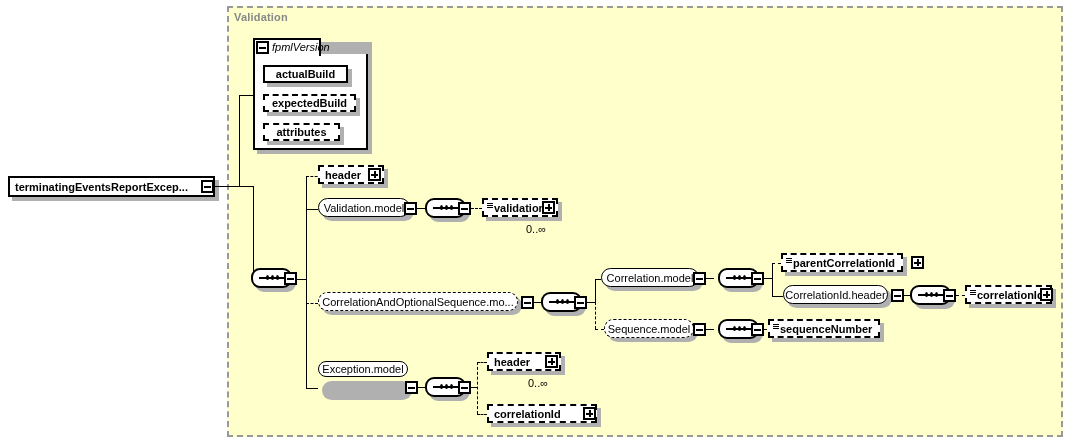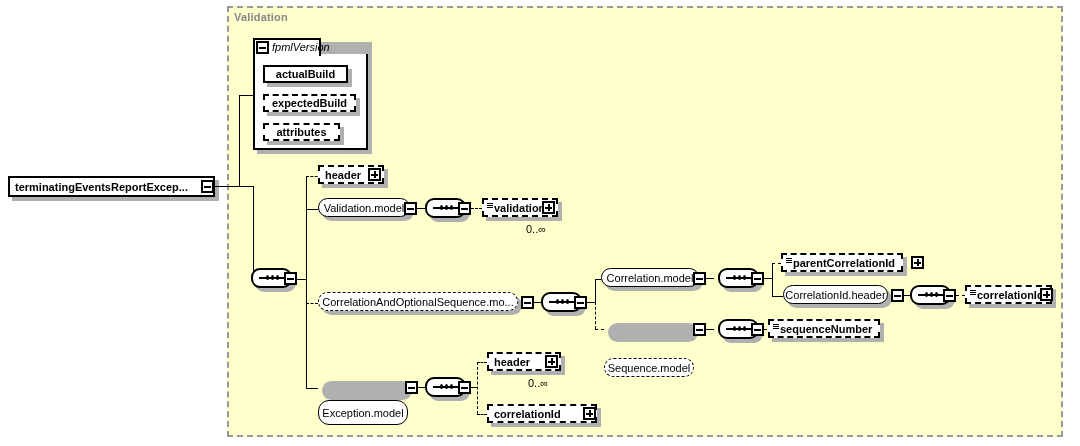--- a/index.html
+++ b/index.html
@@ -269,21 +269,21 @@
   </span>
   <span class="lbl" style="padding-left:10px;">correlationId</span>
 </div>
 <div class="tog" style="left:1040px;top:288px;">
   <i class="h"></i>
     <i class="v"></i>
 </div>
 
 <div class="dln h" style="left:595px;top:329px;width:9px;"></div>
 <div class="shadow" style="left:608px;top:323px;width:90px;height:19px;border-radius:11px;"></div>
-<div class="mbox dashed" style="left:604px;top:319px;width:90px;height:19px;margin-top:39px;">
+<div class="mbox dashed" style="left:604px;top:319px;width:90px;height:19px;">
   <span>Sequence.model</span>
 </div>
 <div class="tog" style="left:693px;top:323px;">
   <i class="h"></i>
 </div>
 <div class="ln h" style="left:706px;top:329px;width:8px;"></div>
 
 <div class="shadow" style="left:722px;top:323px;width:41px;height:20px;border-radius:9px;"></div>
 <div class="seqbox" style="left:718px;top:319px;width:41px;height:20px;">
   <span class="dots"></span>
@@ -298,21 +298,21 @@
   <span class="stack" style="left:3px;top:3px;">
     <i style="top:0;"></i>
       <i style="top:2px;"></i>
       <i style="top:4px;"></i>
   </span>
   <span class="lbl" style="padding-left:10px;">sequenceNumber</span>
 </div>
 
 <div class="ln h" style="left:306px;top:388px;width:12px;"></div>
 <div class="shadow" style="left:322px;top:381px;width:90px;height:19px;border-radius:11px;"></div>
-<div class="mbox solid" style="left:318px;top:400px;width:90px;height:25px;">
+<div class="mbox solid" style="left:318px;top:361px;width:90px;height:16px;">
   <span>Exception.model</span>
 </div>
 <div class="tog" style="left:405px;top:381px;">
   <i class="h"></i>
 </div>
 <div class="ln h" style="left:418px;top:387px;width:7px;"></div>
 
 <div class="shadow" style="left:429px;top:381px;width:41px;height:20px;border-radius:9px;"></div>
 <div class="seqbox" style="left:425px;top:377px;width:41px;height:20px;">
   <span class="dots"></span>

